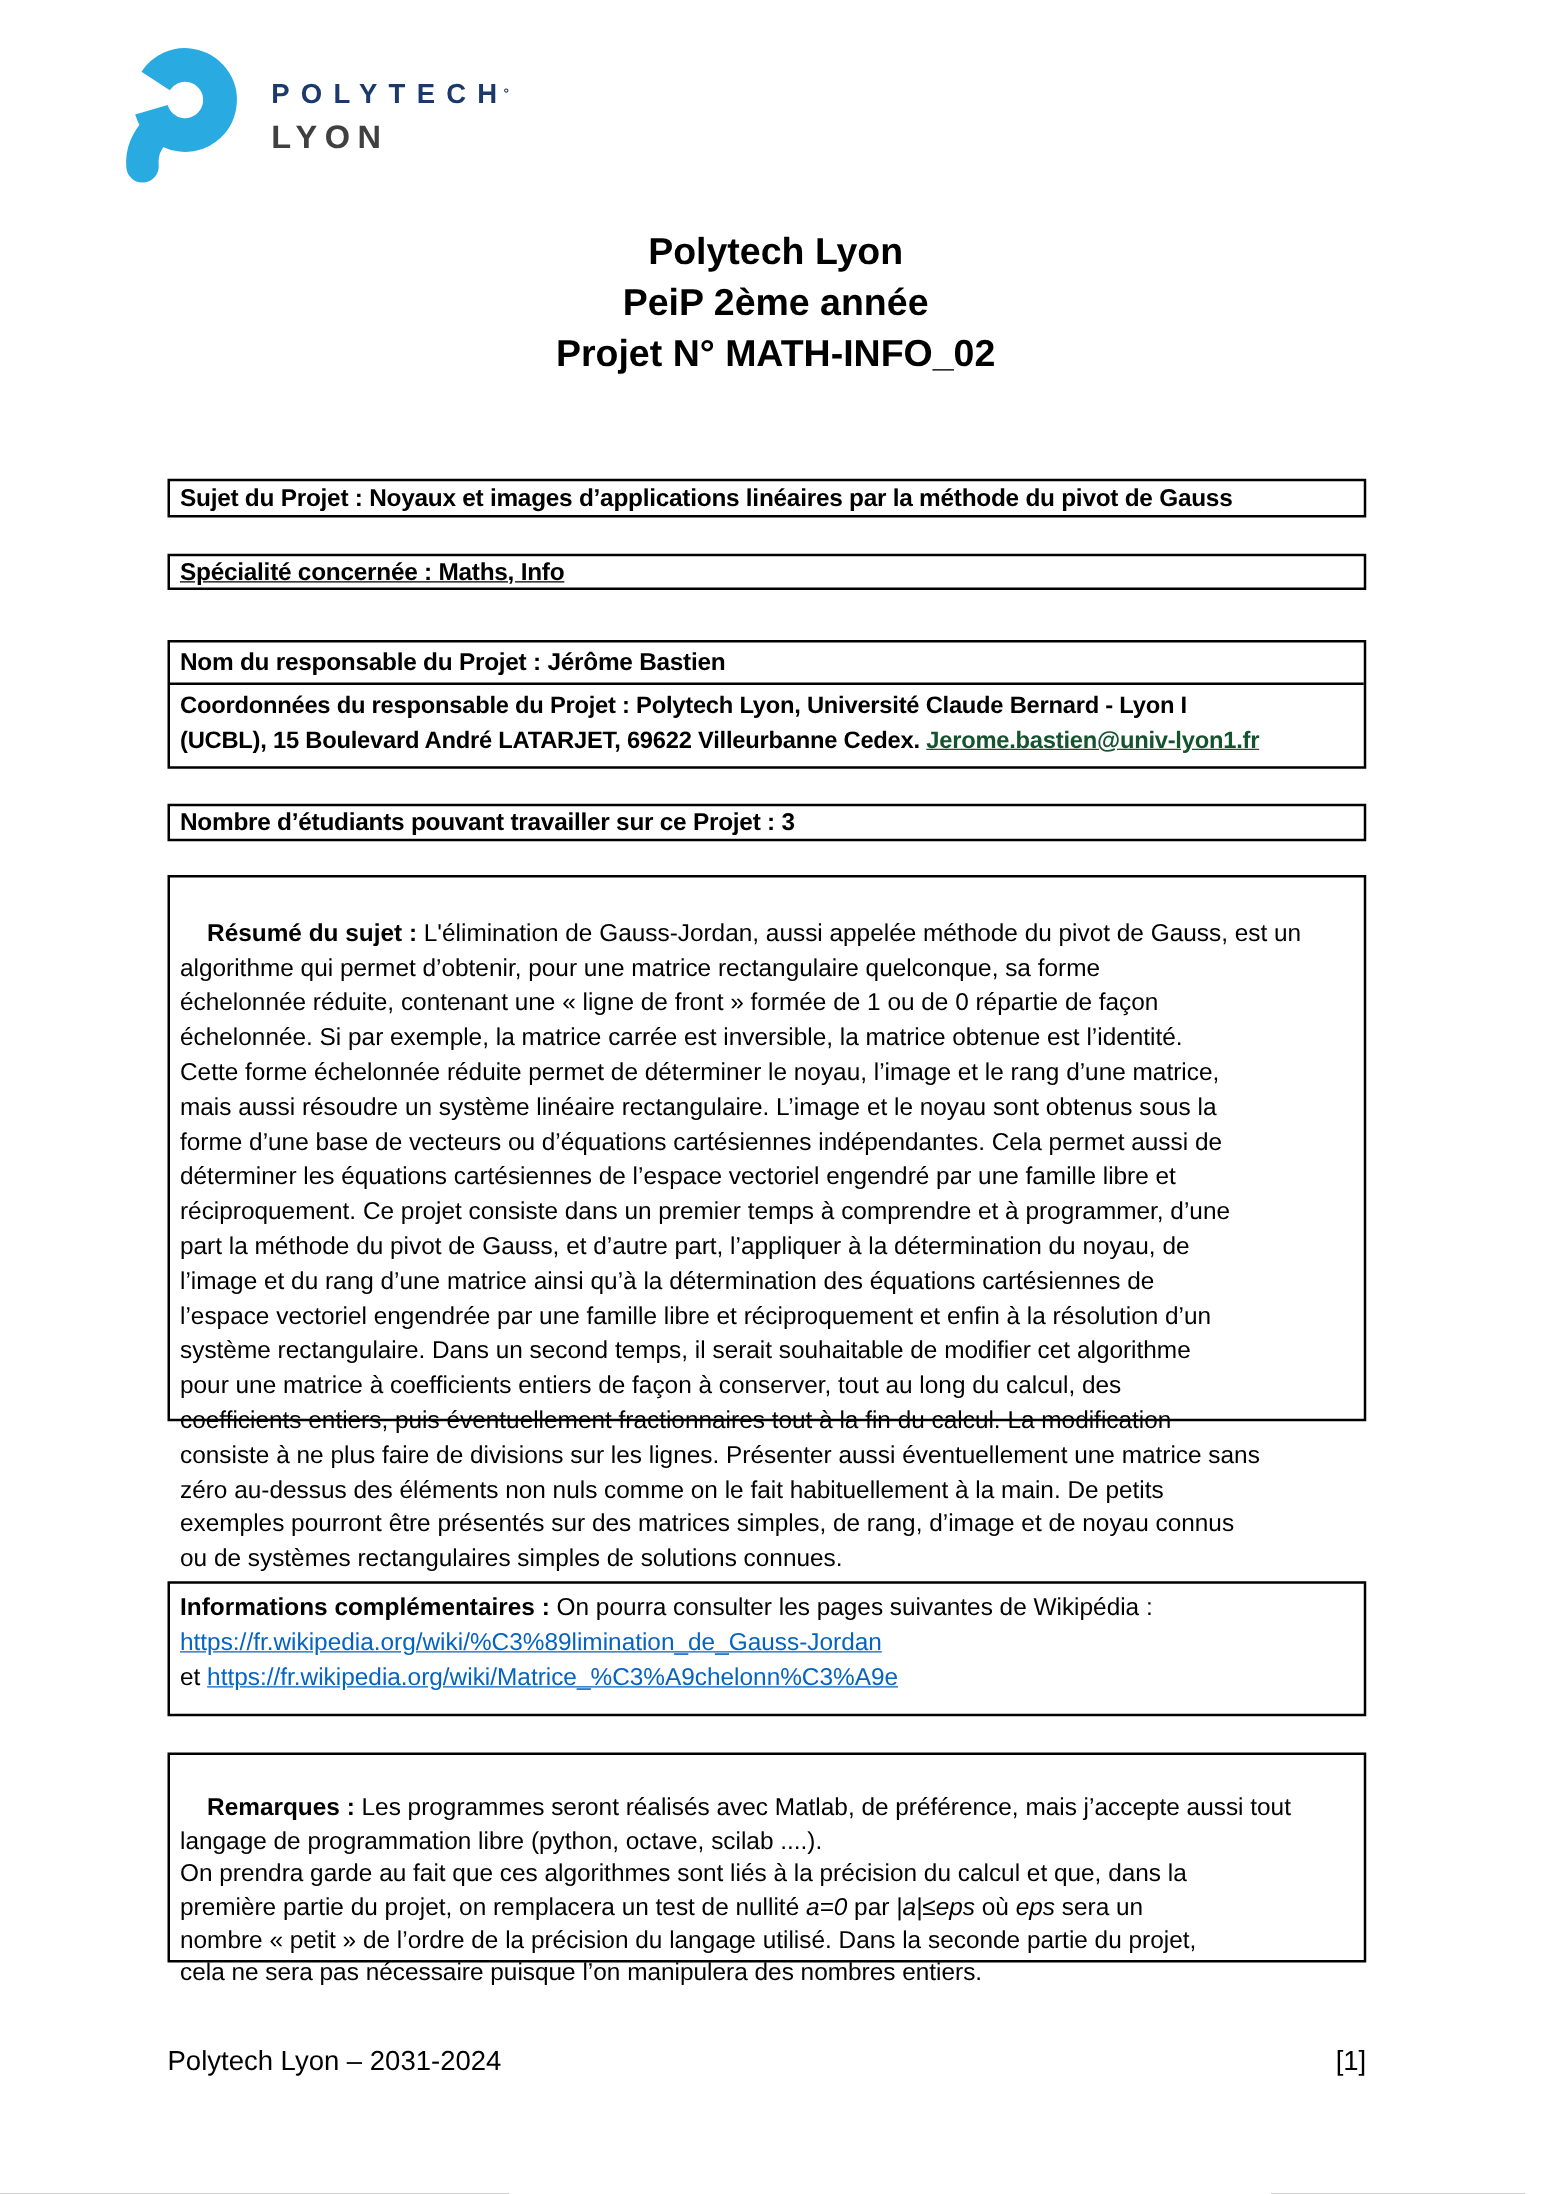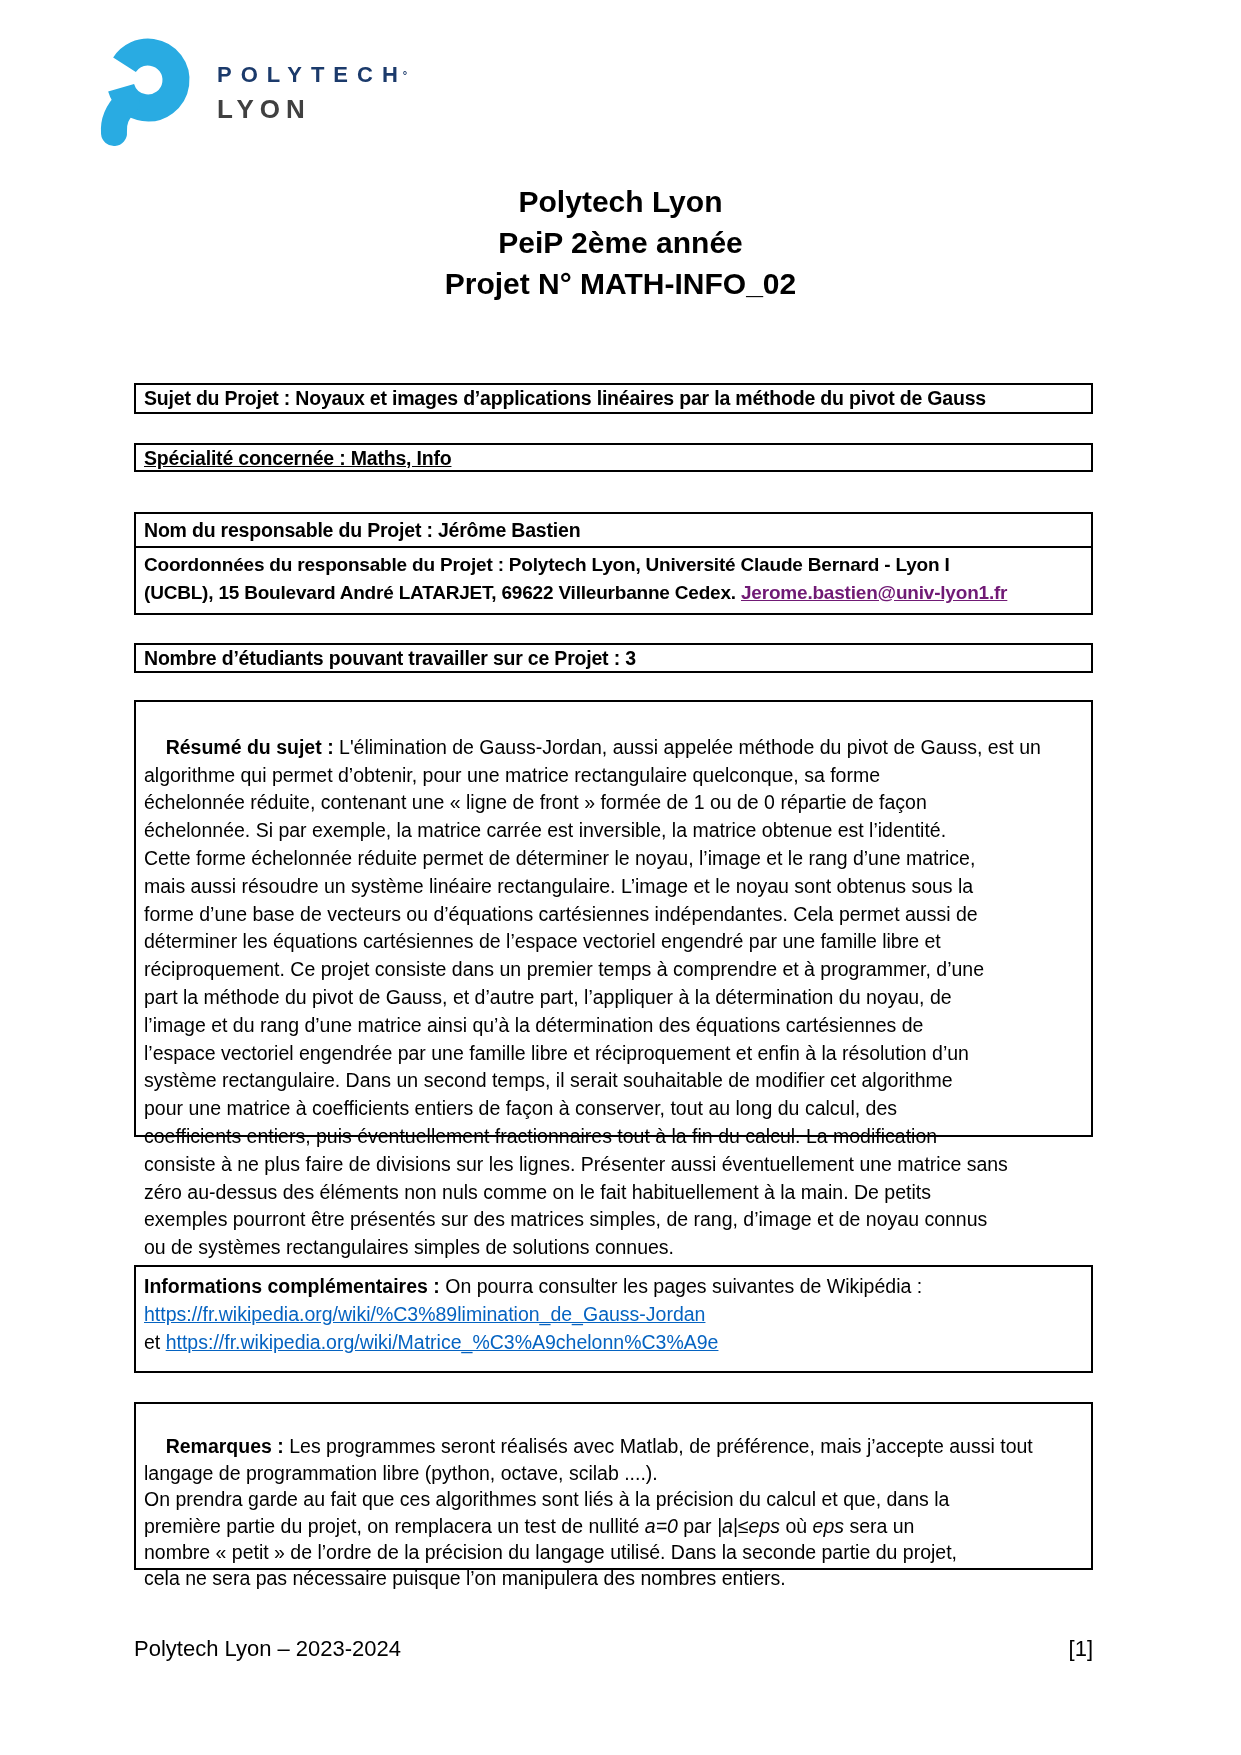--- a/index.html
+++ b/index.html
@@ -26,31 +26,31 @@
   .box{
     position:absolute;left:134px;width:959px;box-sizing:border-box;
     border:2px solid #000;
     font-size:19.5px;line-height:26px;
     padding:1px 8px;
   }
   .b{font-weight:bold;}
   .i{font-style:italic;}
   .prewrap{white-space:pre-wrap;}
   .heading{font-weight:bold;letter-spacing:-0.2px;white-space:nowrap;}
-  .box-sujet{top:383px;height:31px;display:flex;align-items:flex-end;}
+  .box-sujet{top:383px;height:31px;display:flex;align-items:center;}
   .box-specialite{top:443px;height:29px;display:flex;align-items:center;text-decoration:underline;}
   .box-responsable{top:500px;padding:0;margin-top:12px;}
   .resp-row1{padding:3px 8px;border-bottom:2px solid #000;}
   .resp-row2{padding:3px 8px 6px 8px;font-weight:bold;font-size:19px;line-height:28px;letter-spacing:-0.2px;}
   .box-etudiants{top:643px;height:30px;display:flex;align-items:center;}
   .box-resume{top:700px;height:437px;line-height:27.8px;padding:4px 8px;}
   .box-info{top:1265px;height:108px;line-height:28px;padding:5px 8px;}
   .box-remarques{top:1402px;height:168px;line-height:26.4px;padding:3px 8px;}
   a.doc-link{color:#0563c1;text-decoration:underline;cursor:pointer;}
-  a.email-link{color:#701a75;font-weight:bold;text-decoration:underline;display:inline-block;cursor:pointer;}
+  a.email-link{color:#14532d;font-weight:bold;text-decoration:underline;display:inline-block;cursor:pointer;}
   
   .footer{position:absolute;top:1636px;left:134px;width:959px;
           display:flex;justify-content:space-between;
           font-size:22px;}
 </style>
 </head>
 <body>
 
 <div class="page">
 
@@ -125,17 +125,17 @@
   <div class="box box-remarques prewrap">
     <span class="b">Remarques :</span><span> Les programmes seront réalisés avec Matlab, de préférence, mais j’accepte aussi tout
 langage de programmation libre (python, octave, scilab ....).
 On prendra garde au fait que ces algorithmes sont liés à la précision du calcul et que, dans la
 première partie du projet, on remplacera un test de nullité </span><span class="i">a=0</span><span> par </span><span class="i">|a|≤eps</span><span> où </span><span class="i">eps</span><span> sera un
 nombre « petit » de l’ordre de la précision du langage utilisé. Dans la seconde partie du projet,
 cela ne sera pas nécessaire puisque l’on manipulera des nombres entiers.</span>
   </div>
 
   <div class="footer">
-    <span>Polytech Lyon – 2023-2024</span>
+    <span>Polytech Lyon – 2031-2024</span>
     <span>[1]</span>
   </div>
 
 </div>
 
 </body></html>

